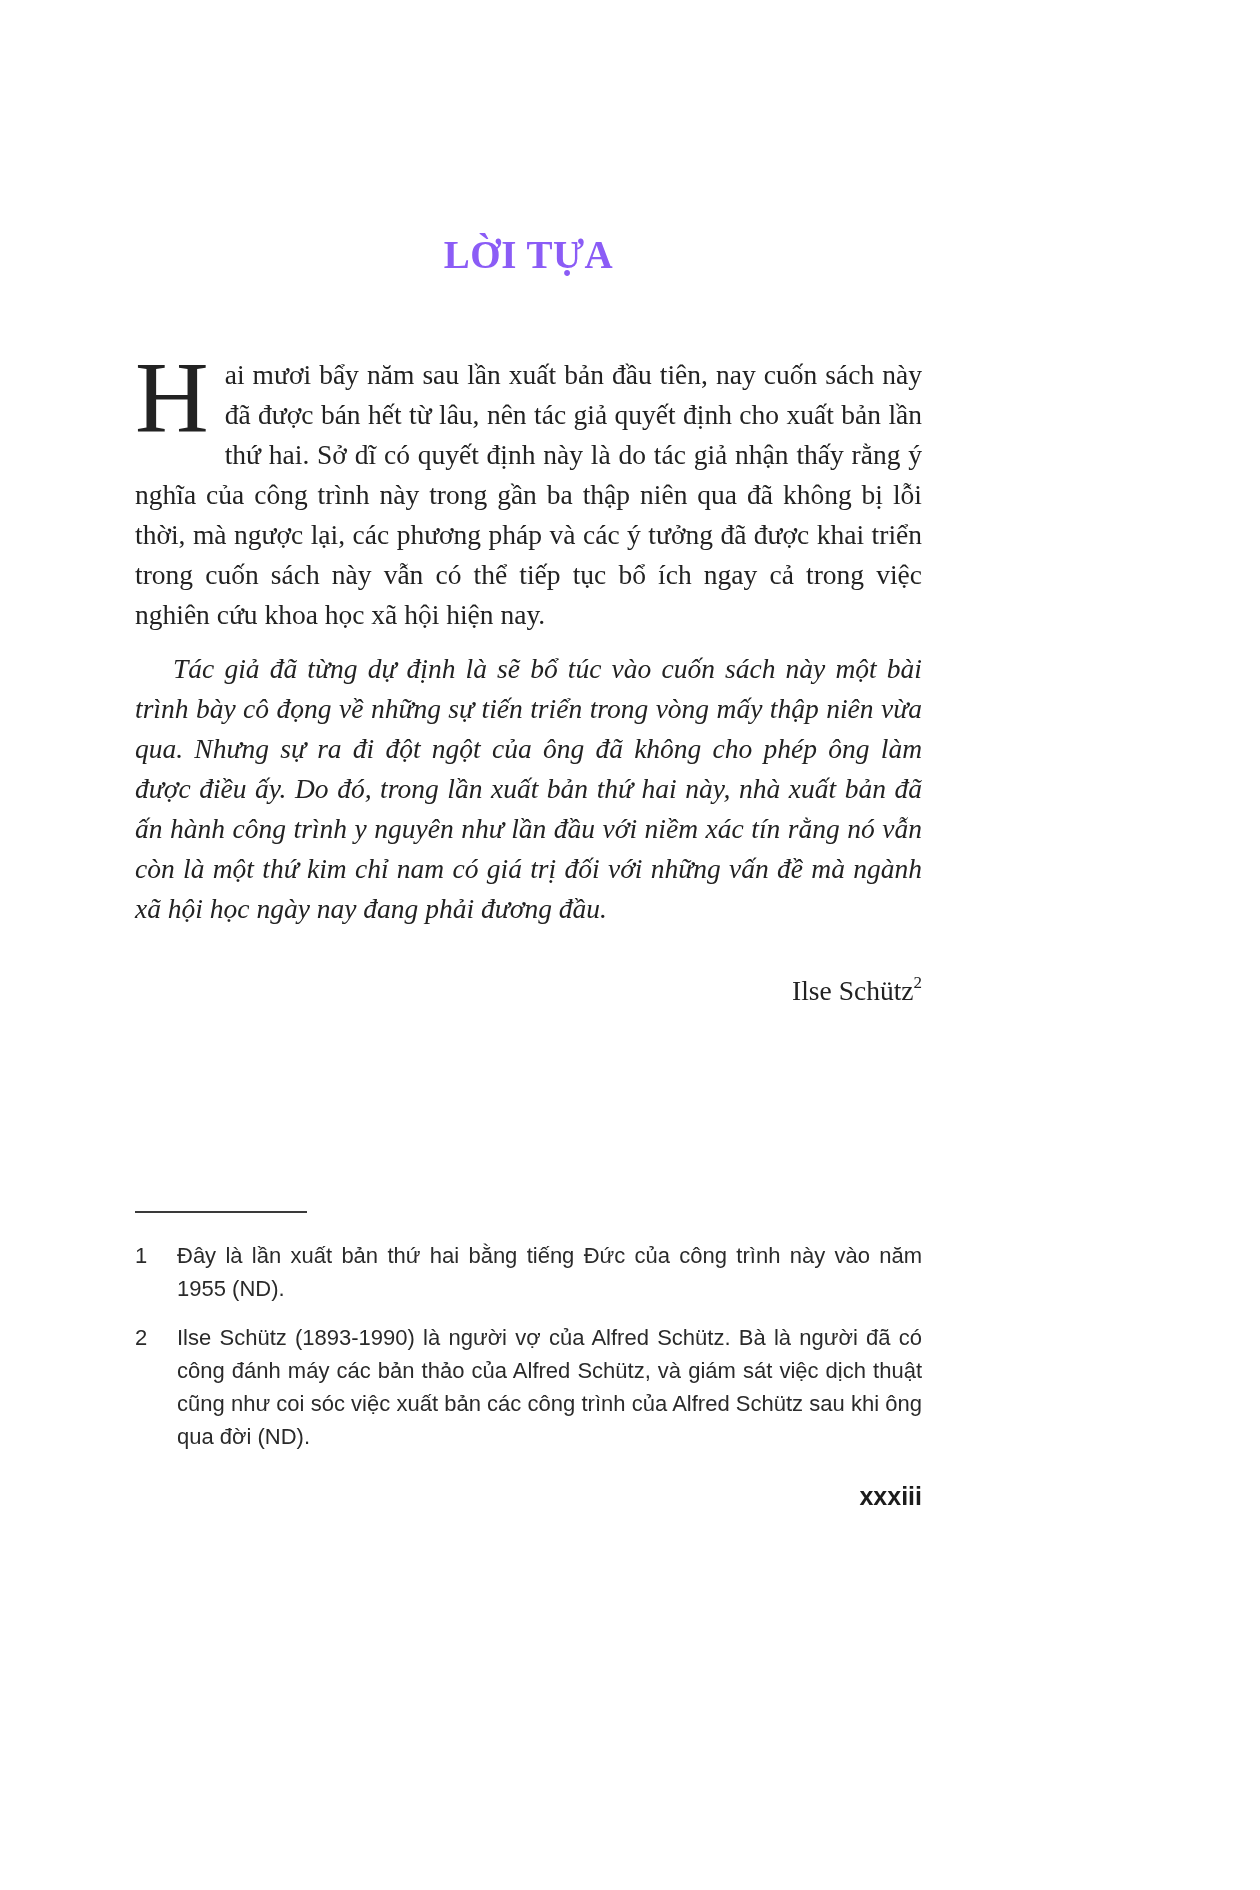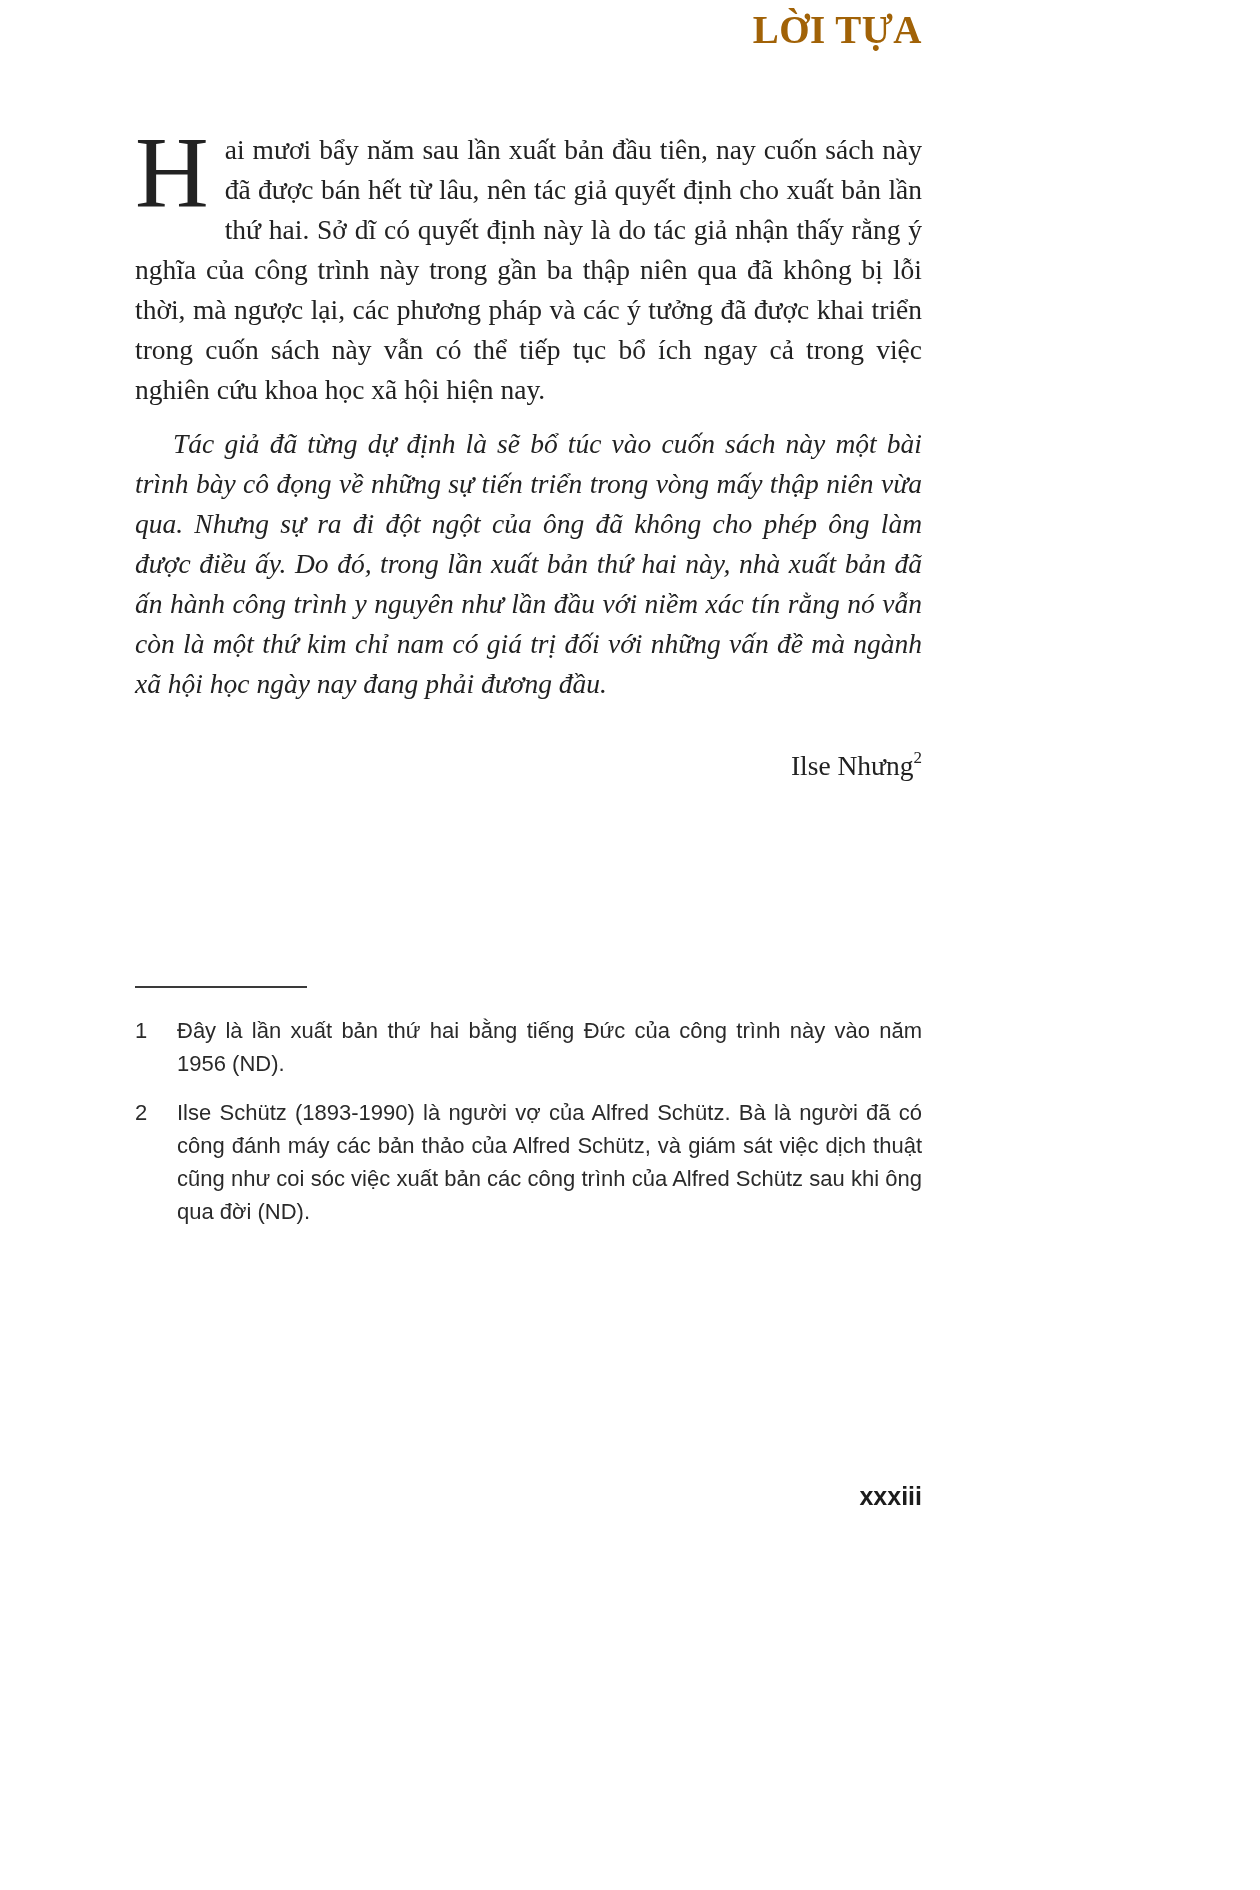--- a/index.html
+++ b/index.html
@@ -18,23 +18,24 @@
     box-sizing: border-box;
   }
   .content {
     position: absolute;
     left: 135px;
     top: 0;
     width: 787px;
   }
   
   .title-block {
-    text-align: right;
+    margin-top: 225px;
+    text-align: center;
     font-weight: bold;
-    color: #a16207;
+    color: #8b5cf6;
     font-size: 39px;
     line-height: 60px;
     letter-spacing: 0.5px;
   }
   .title-block sup {
     font-size: 20px;
     line-height: 0;
     vertical-align: 14px;
     font-weight: normal;
   }
@@ -117,28 +118,28 @@
     <div class="title-block">
       <div>LỜI TỰA</div>
     </div>
 
     <div class="body-block">
       <p class="para"><span class="dropcap">H</span><span>ai mươi bẩy năm sau lần xuất bản đầu tiên, nay cuốn sách này đã được bán hết từ lâu, nên tác giả quyết định cho xuất bản lần thứ hai. Sở dĩ có quyết định này là do tác giả nhận thấy rằng ý nghĩa của công trình này trong gần ba thập niên qua đã không bị lỗi thời, mà ngược lại, các phương pháp và các ý tưởng đã được khai triển trong cuốn sách này vẫn có thể tiếp tục bổ ích ngay cả trong việc nghiên cứu khoa học xã hội hiện nay.</span></p>
       <p class="para"><span>Tác giả đã từng dự định là sẽ bổ túc vào cuốn sách này một bài trình bày cô đọng về những sự tiến triển trong vòng mấy thập niên vừa qua. Nhưng sự ra đi đột ngột của ông đã không cho phép ông làm được điều ấy. Do đó, trong lần xuất bản thứ hai này, nhà xuất bản đã ấn hành công trình y nguyên như lần đầu với niềm xác tín rằng nó vẫn còn là một thứ kim chỉ nam có giá trị đối với những vấn đề mà ngành xã hội học ngày nay đang phải đương đầu.</span></p>
     </div>
 
     <div class="signature">
-      <div class="sig-name"><span>Ilse Nhưng</span><sup>2</sup></div>
+      <div class="sig-name"><span>Ilse Schütz</span><sup>2</sup></div>
     </div>
 
     <div class="footnote-area">
       <hr class="footnote-rule">
       <div class="footnote">
         <div class="fn-num">1</div>
-        <div class="fn-text">Đây là lần xuất bản thứ hai bằng tiếng Đức của công trình này vào năm 1956 (ND).</div>
+        <div class="fn-text">Đây là lần xuất bản thứ hai bằng tiếng Đức của công trình này vào năm 1955 (ND).</div>
       </div>
       <div class="footnote">
         <div class="fn-num">2</div>
         <div class="fn-text">Ilse Schütz (1893-1990) là người vợ của Alfred Schütz. Bà là người đã có công đánh máy các bản thảo của Alfred Schütz, và giám sát việc dịch thuật cũng như coi sóc việc xuất bản các công trình của Alfred Schütz sau khi ông qua đời (ND).</div>
       </div>
     </div>
 
   </div>
 
   <div class="page-number">xxxiii</div>

